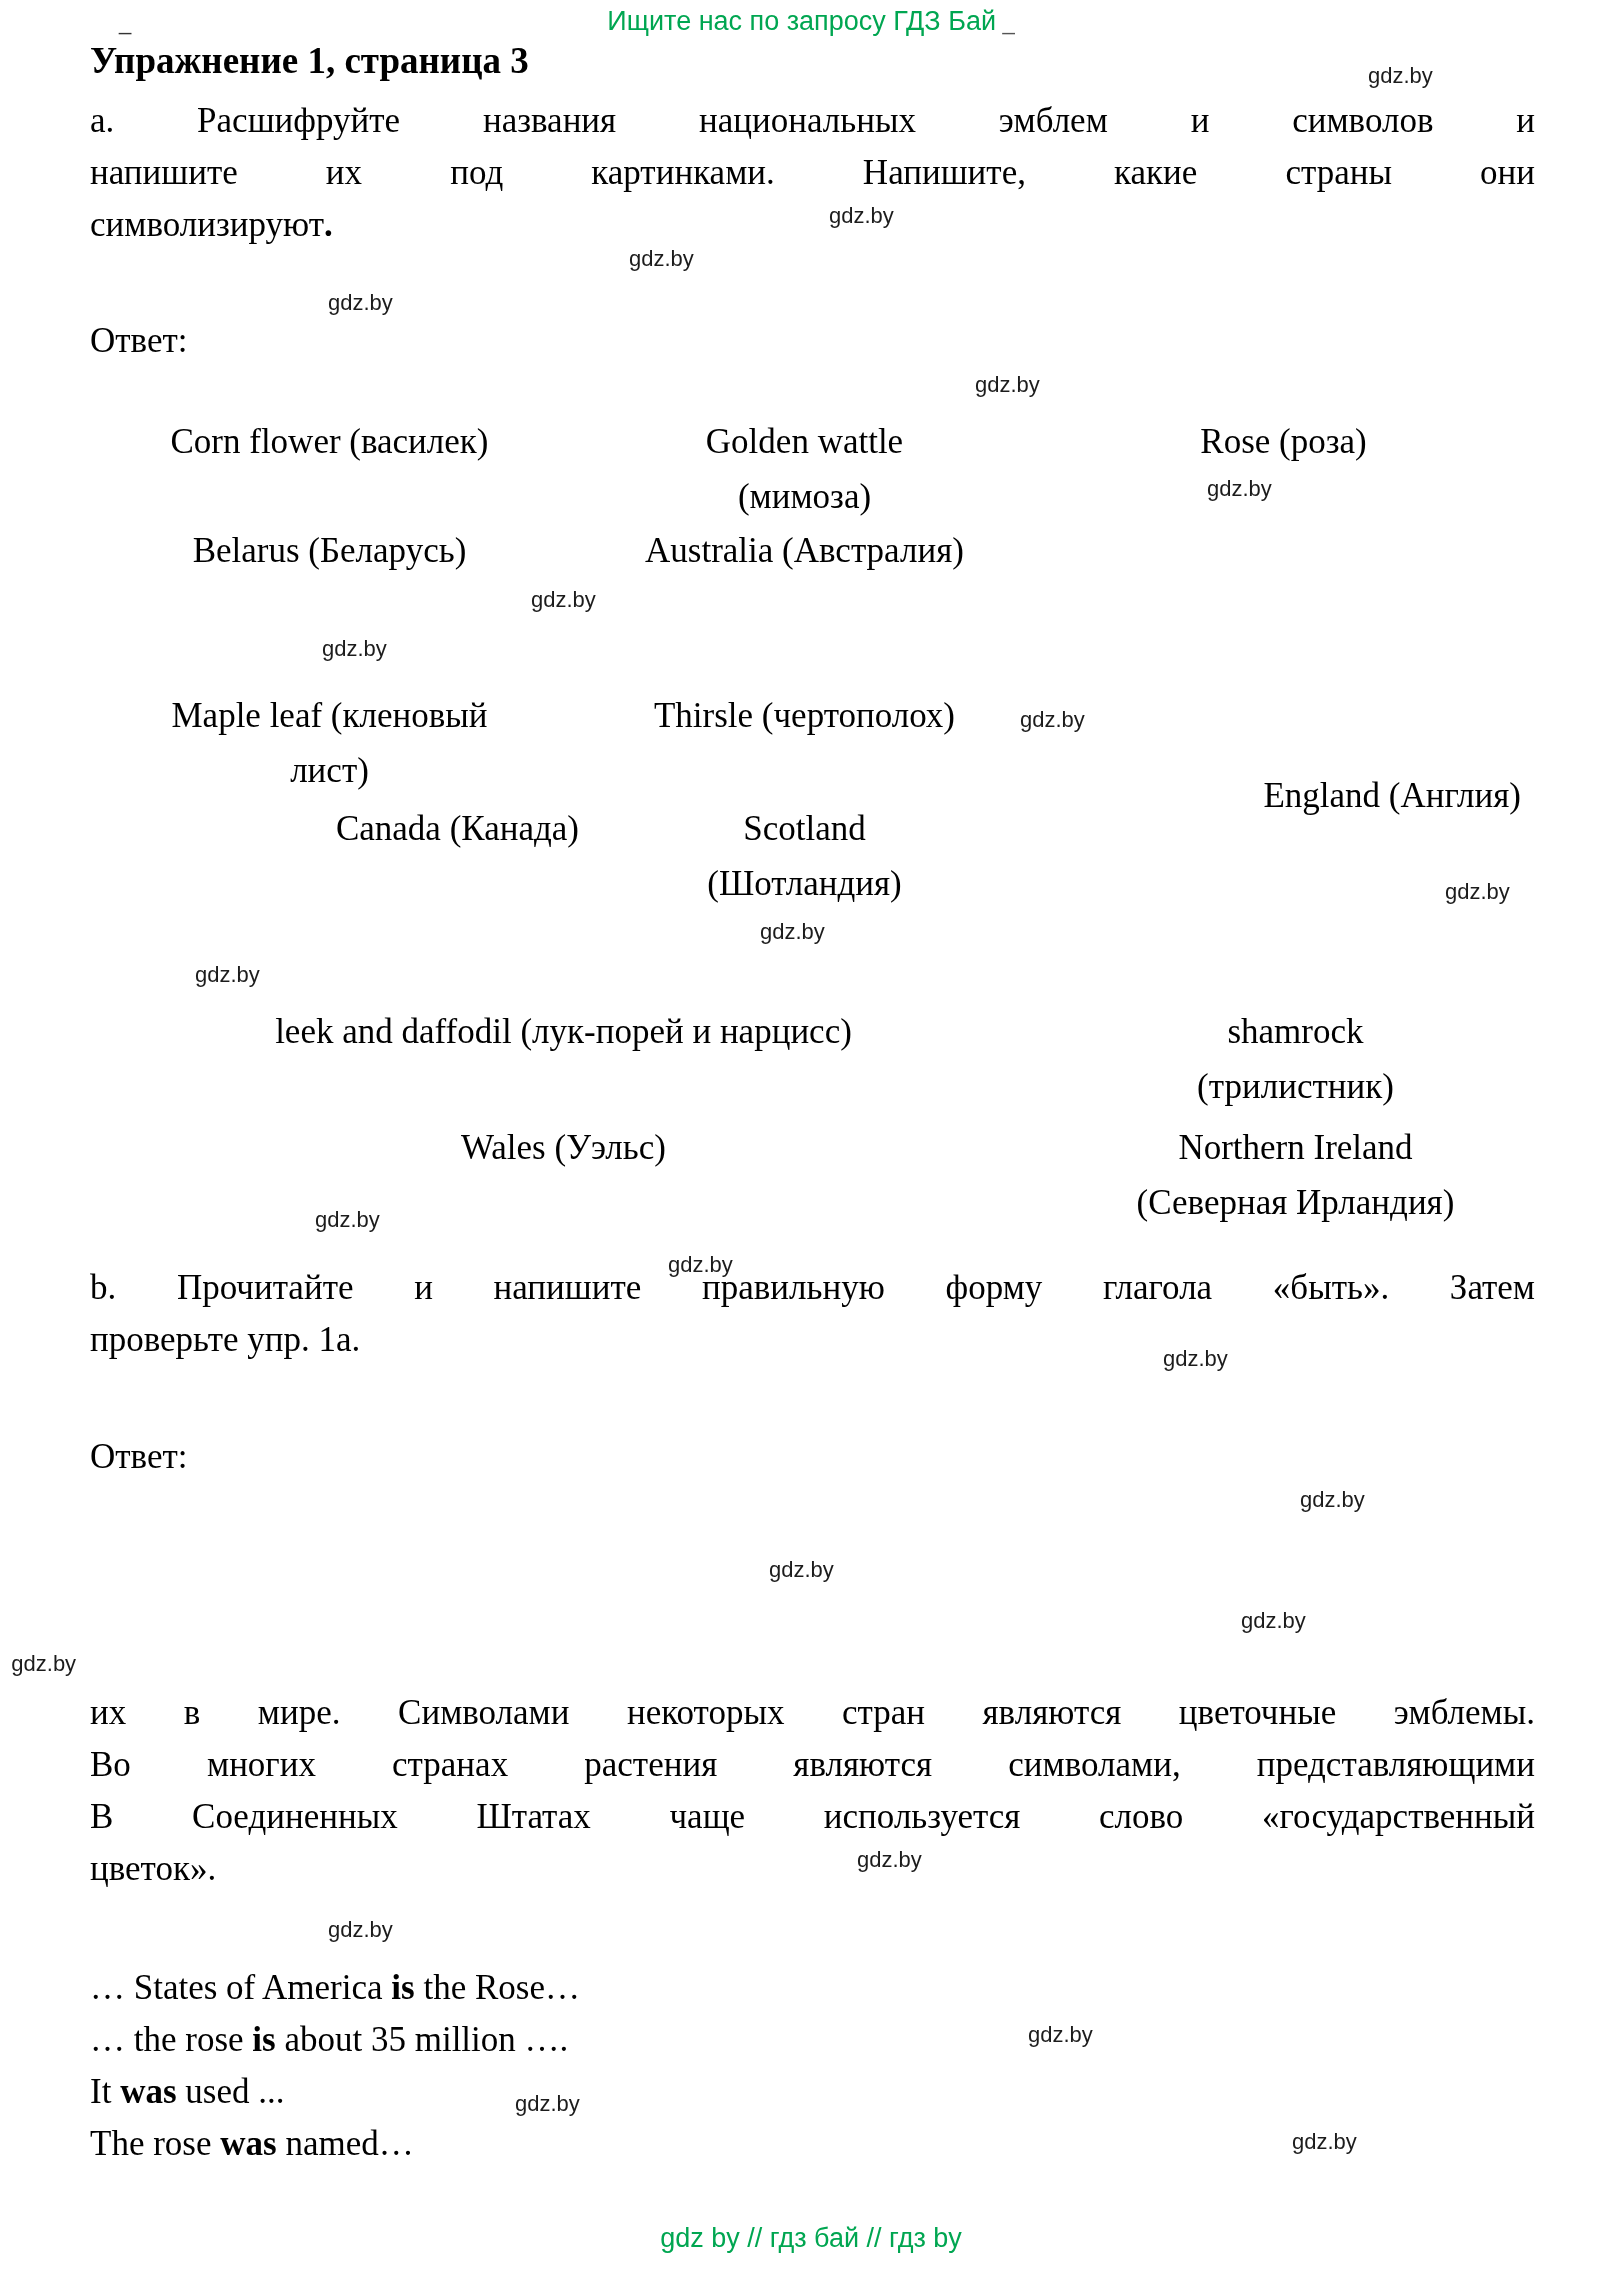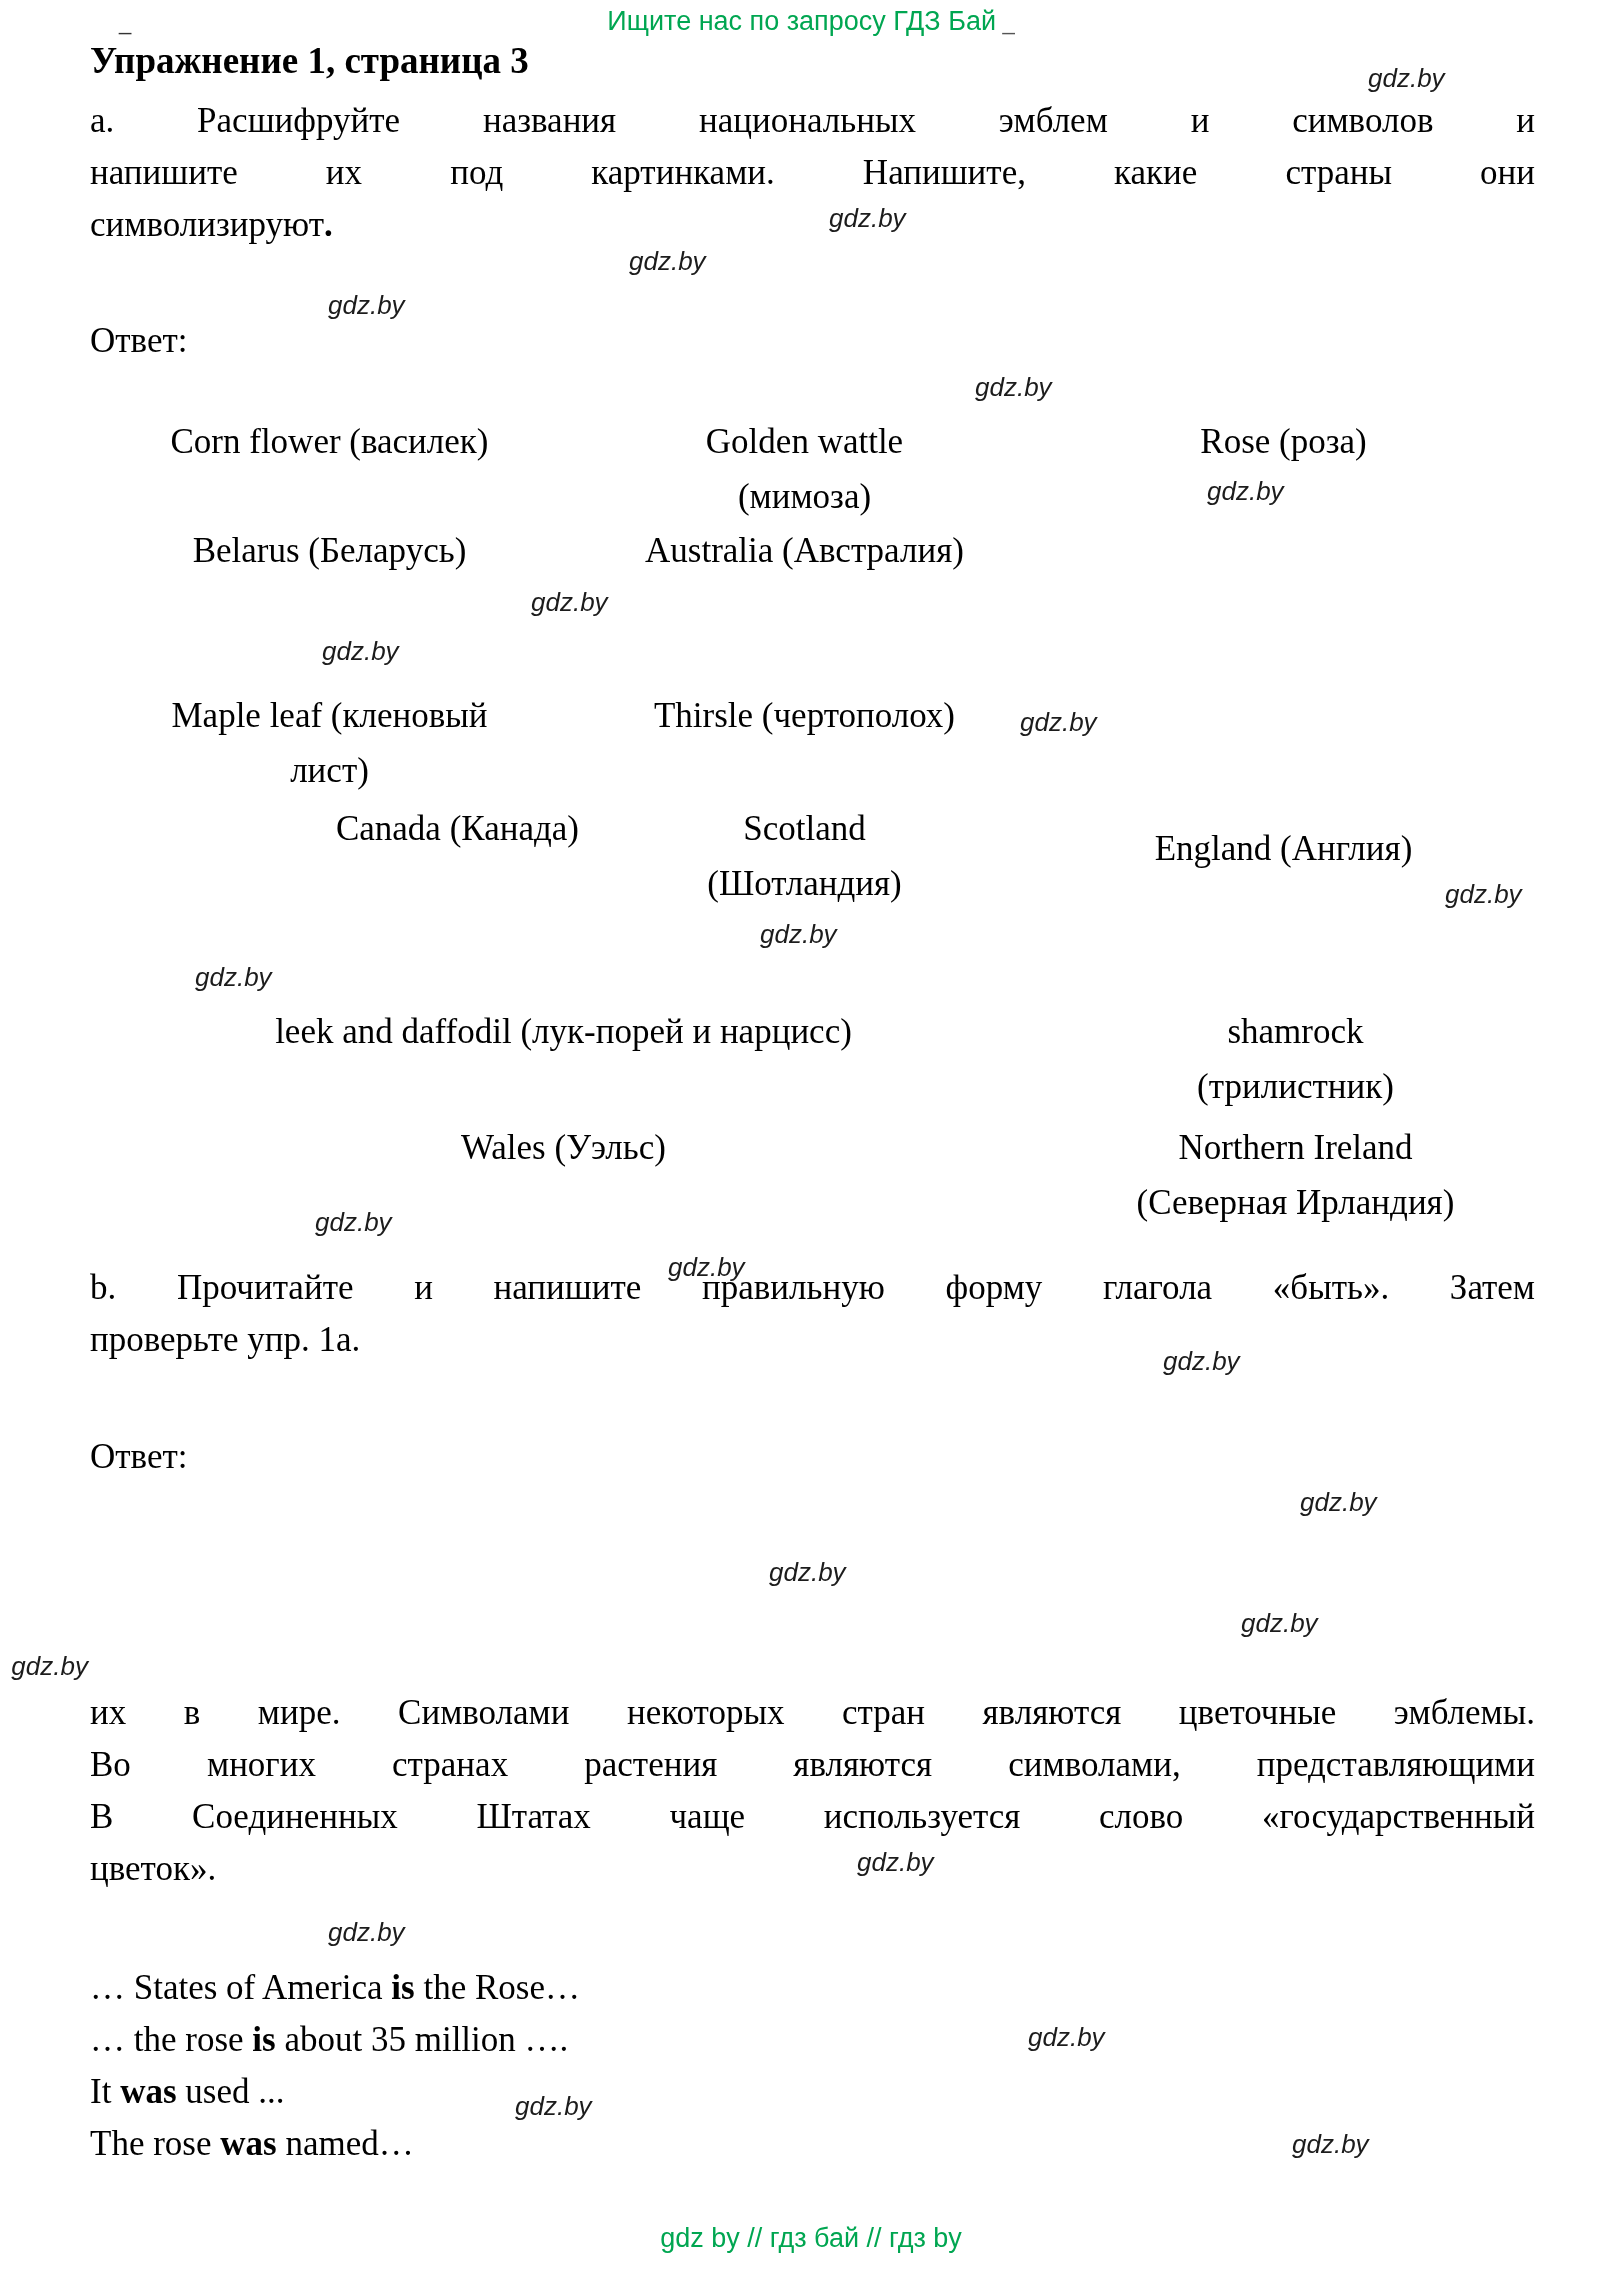--- a/index.html
+++ b/index.html
@@ -48,24 +48,23 @@
   }
   .cell {
     position: absolute;
     text-align: center;
     line-height: 55px;
   }
   b { font-weight: bold; }
   .wm {
     position: absolute;
     font-family: "Liberation Sans", sans-serif;
-    font-size: 26px;
+    font-size: 22px;
     color: #1c1c1c;
     white-space: nowrap;
-    font-style: italic;
   }
   #wm-layer { position: absolute; left: 0; top: 0; width: 100%; height: 100%; pointer-events: none; }
 </style>
 </head>
 <body>
 
 <div class="page">
 
   <span class="top-left-mark">_</span>
 
@@ -84,21 +83,21 @@
   <div class="cell" style="left:80px; top:414px; width:499px;">Corn flower (василек)</div>
   <div class="cell" style="left:579px; top:414px; width:451px;">Golden wattle<br>(мимоза)</div>
   <div class="cell" style="left:1046px; top:414px; width:475px;">Rose (роза)</div>
   <div class="cell" style="left:80px; top:523px; width:499px;">Belarus (Беларусь)</div>
   <div class="cell" style="left:579px; top:523px; width:451px;">Australia (Австралия)</div>
 
   <div class="cell" style="left:80px; top:688px; width:499px;">Maple leaf (кленовый<br>лист)</div>
   <div class="cell" style="left:579px; top:688px; width:451px;">Thirsle (чертополох)</div>
   <div class="cell" style="left:80px; top:801px; width:499px;text-align:right;">Canada (Канада)</div>
   <div class="cell" style="left:579px; top:801px; width:451px;">Scotland<br>(Шотландия)</div>
-  <div class="cell" style="left:1046px; top:821px; width:475px;">England (Англия)</div>
+  <div class="cell" style="left:1046px; top:768px; width:475px;text-align:right;">England (Англия)</div>
 
   <div class="cell" style="left:145px; top:1004px; width:837px;">leek and daffodil (лук-порей и нарцисс)</div>
   <div class="cell" style="left:1054px; top:1004px; width:483px;">shamrock<br>(трилистник)</div>
   <div class="cell" style="left:145px; top:1120px; width:837px;">Wales (Уэльс)</div>
   <div class="cell" style="left:1054px; top:1120px; width:483px;">Northern Ireland<br>(Северная Ирландия)</div>
 
   <div class="para" style="left:90px; top:1262px; width:1445px;">
     <div class="jline">b. Прочитайте и напишите правильную форму глагола «быть». Затем</div>
     <div>проверьте упр. 1а.</div>
   </div>

